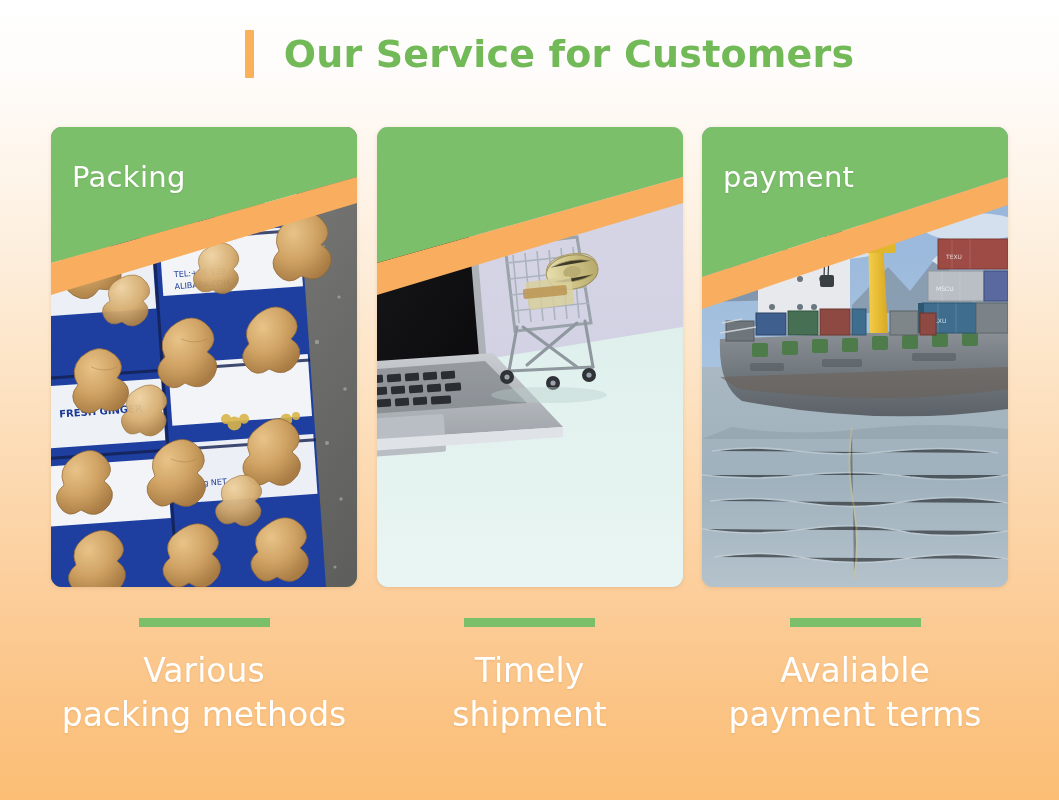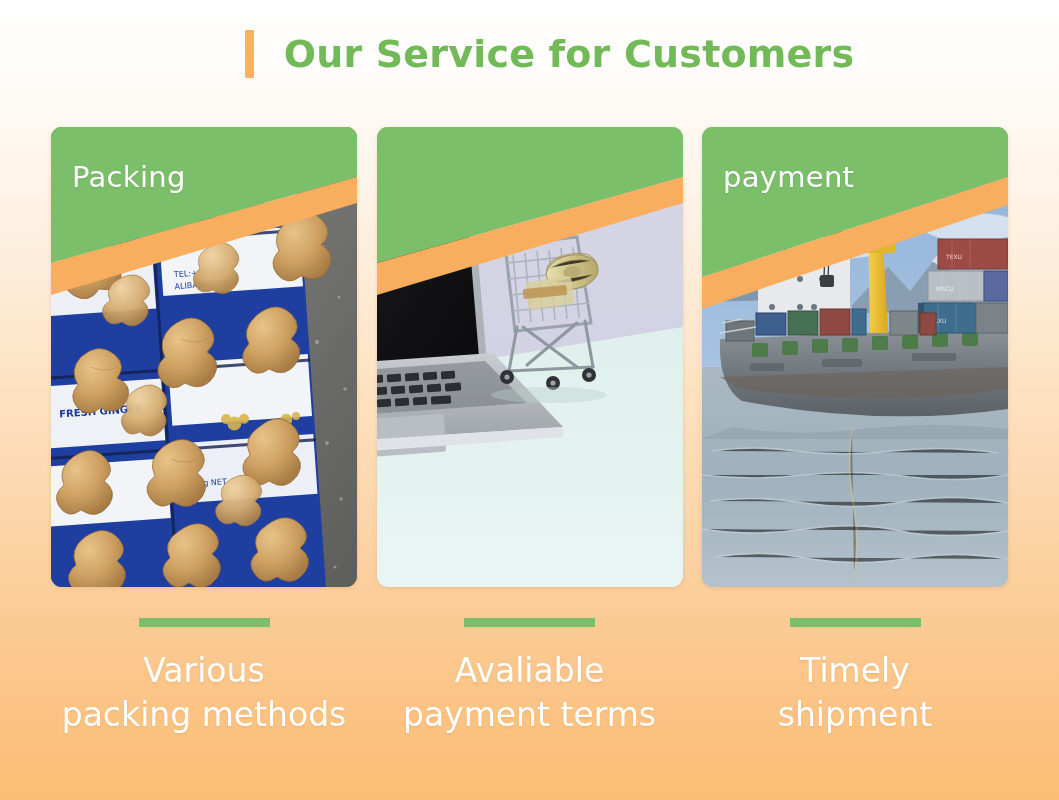--- a/index.html
+++ b/index.html
@@ -458,21 +458,21 @@
 </div>
 
 <div class="caps">
   <div class="cap">
     <span class="cap-bar"></span>
     <span class="cap-text">Various
 packing methods</span>
   </div>
   <div class="cap">
     <span class="cap-bar"></span>
+    <span class="cap-text">Timely
+shipment</span>
+  </div>
+  <div class="cap">
+    <span class="cap-bar"></span>
     <span class="cap-text">Avaliable
 payment terms</span>
   </div>
-  <div class="cap">
-    <span class="cap-bar"></span>
-    <span class="cap-text">Timely
-shipment</span>
-  </div>
 </div>
 
 </body></html>

